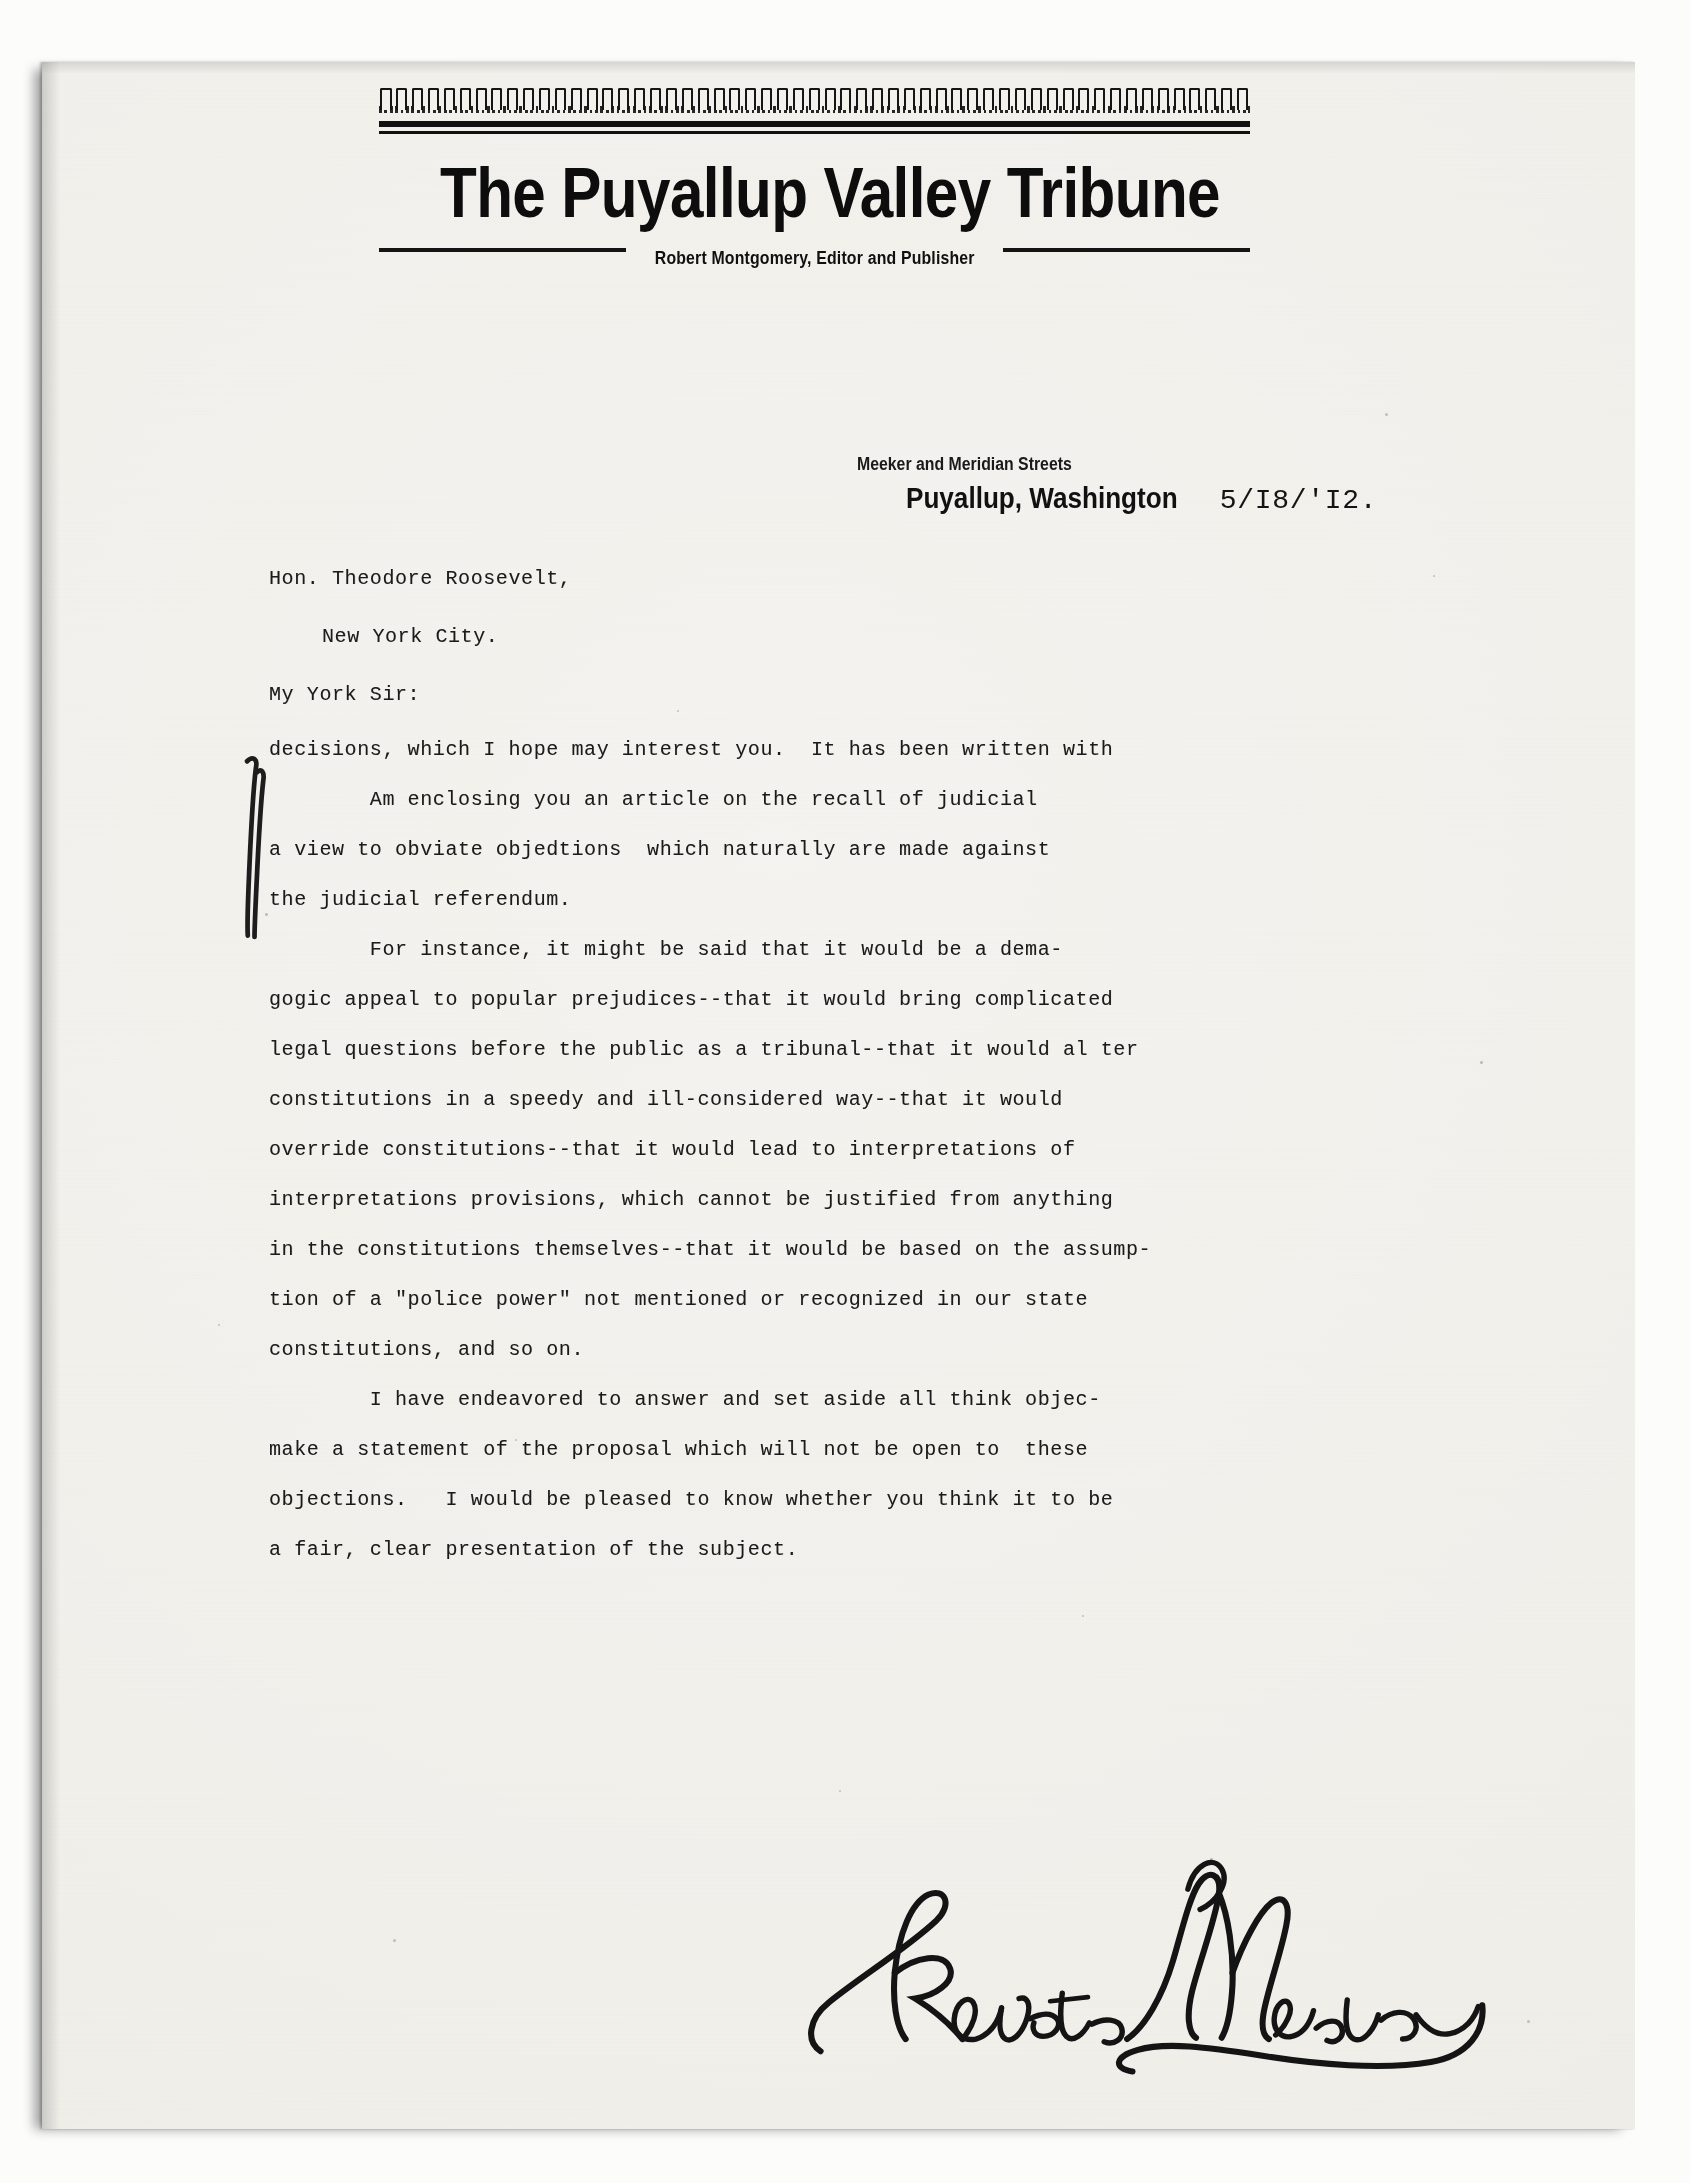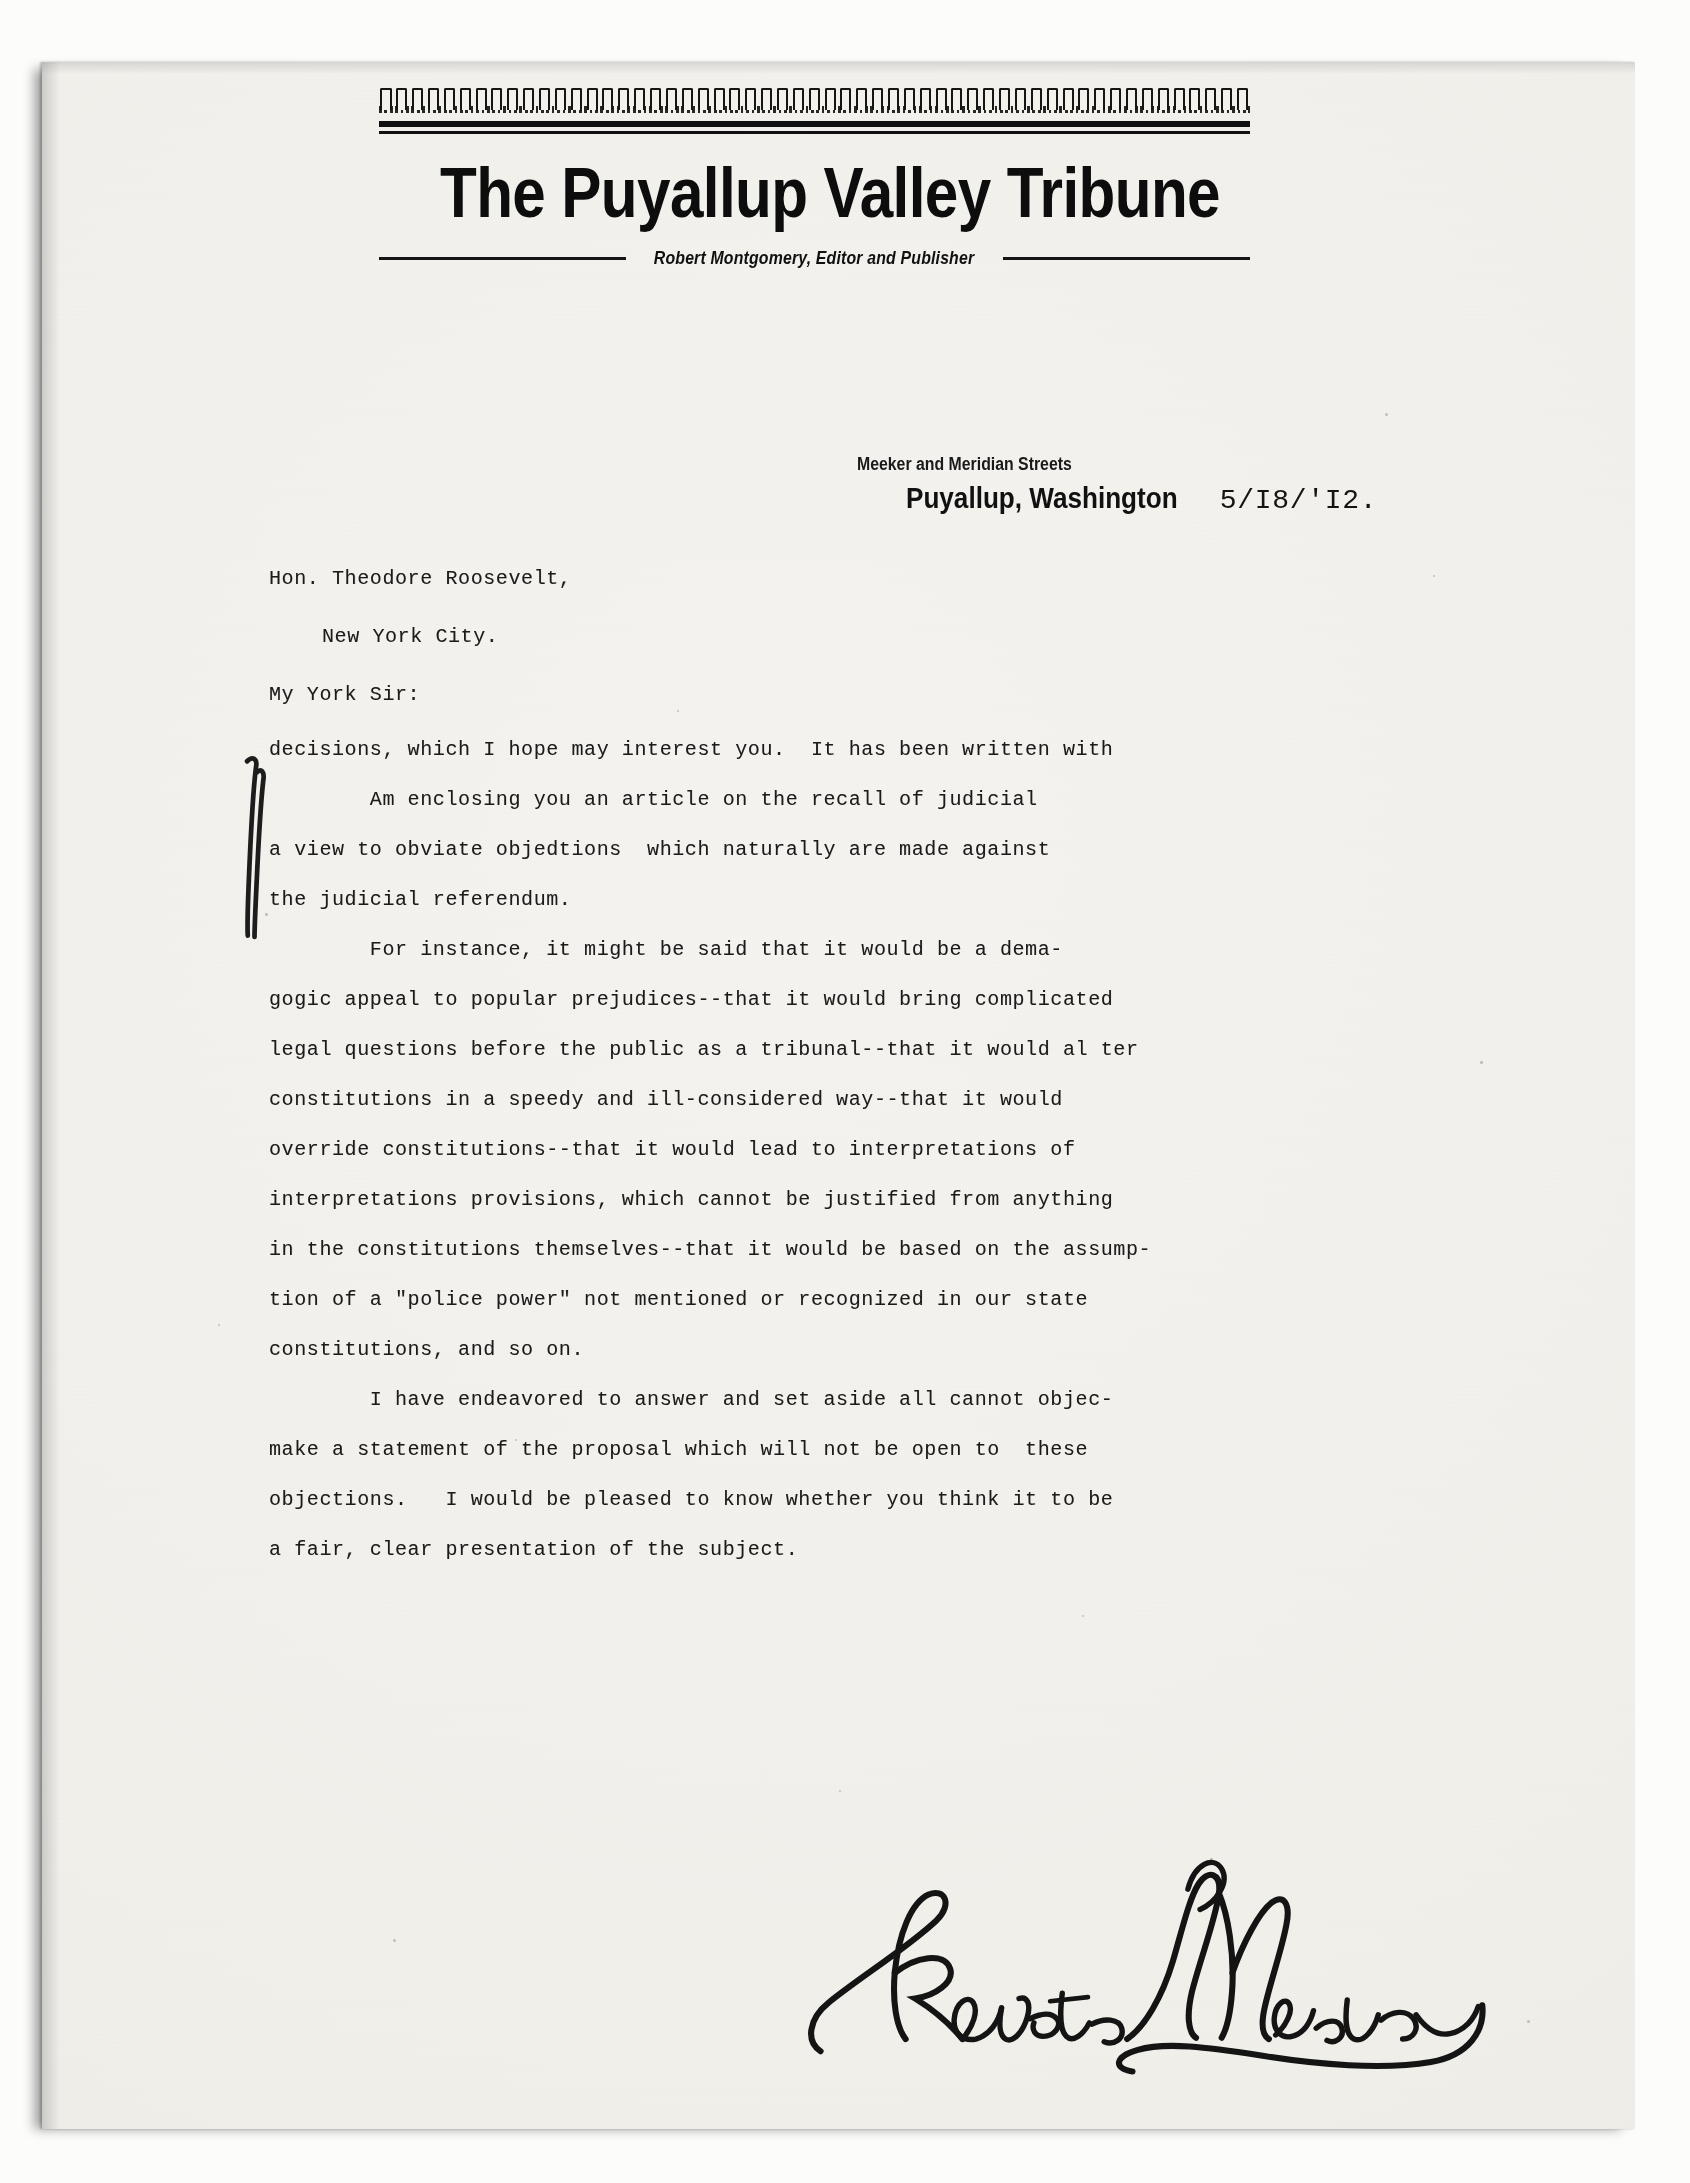--- a/index.html
+++ b/index.html
@@ -112,23 +112,22 @@
     letter-spacing: -0.7px;
     color: #0d0d0d;
     text-align: center;
     transform: scaleX(0.86);
     transform-origin: center center;
     white-space: nowrap;
   }
   #editor-line {
     margin-top: 17.6px;
     display: flex;
-    align-items: center;
+    align-items: flex-start;
     gap: 10.8px;
-    font-style: italic;
   }
   #editor-line .seg {
     flex: 1 1 auto;
     height: 3.4px;
     background: #141414;
   }
   #editor-name {
     flex: 0 0 auto;
     font-family: "Liberation Sans", sans-serif;
     font-weight: bold;
@@ -363,21 +362,21 @@
     <div class="body-line">legal questions before the public as a tribunal--that it would al ter</div>
     <div class="body-line">constitutions in a speedy and ill-considered way--that it would</div>
     <div class="body-line">override constitutions--that it would lead to interpretations of</div>
     <div class="body-line">interpretations provisions, which cannot be justified from anything</div>
     <div class="body-line">in the constitutions themselves--that it would be based on the assump-</div>
     <div class="body-line">tion of a "police power" not mentioned or recognized in our state</div>
     <div class="body-line">constitutions, and so on.</div>
   </div>
 
   <div>
-    <div class="body-line">        I have endeavored to answer and set aside all cannot objec-</div>
+    <div class="body-line">        I have endeavored to answer and set aside all think objec-</div>
     <div class="body-line">make a statement of the proposal which will not be open to  these</div>
     <div class="body-line">objections.   I would be pleased to know whether you think it to be</div>
     <div class="body-line">a fair, clear presentation of the subject.</div>
   </div>
 
 </div>
 
 <div id="margin-mark">
   <svg width="41" height="196" viewBox="0 0 60 290" fill="none">
     <path d="M22 24 C30 16, 38 20, 35 34 C32 58, 28 120, 25 190 C23 236, 22 266, 23 282" stroke="#1d1d1d" stroke-width="7" stroke-linecap="round"></path>

